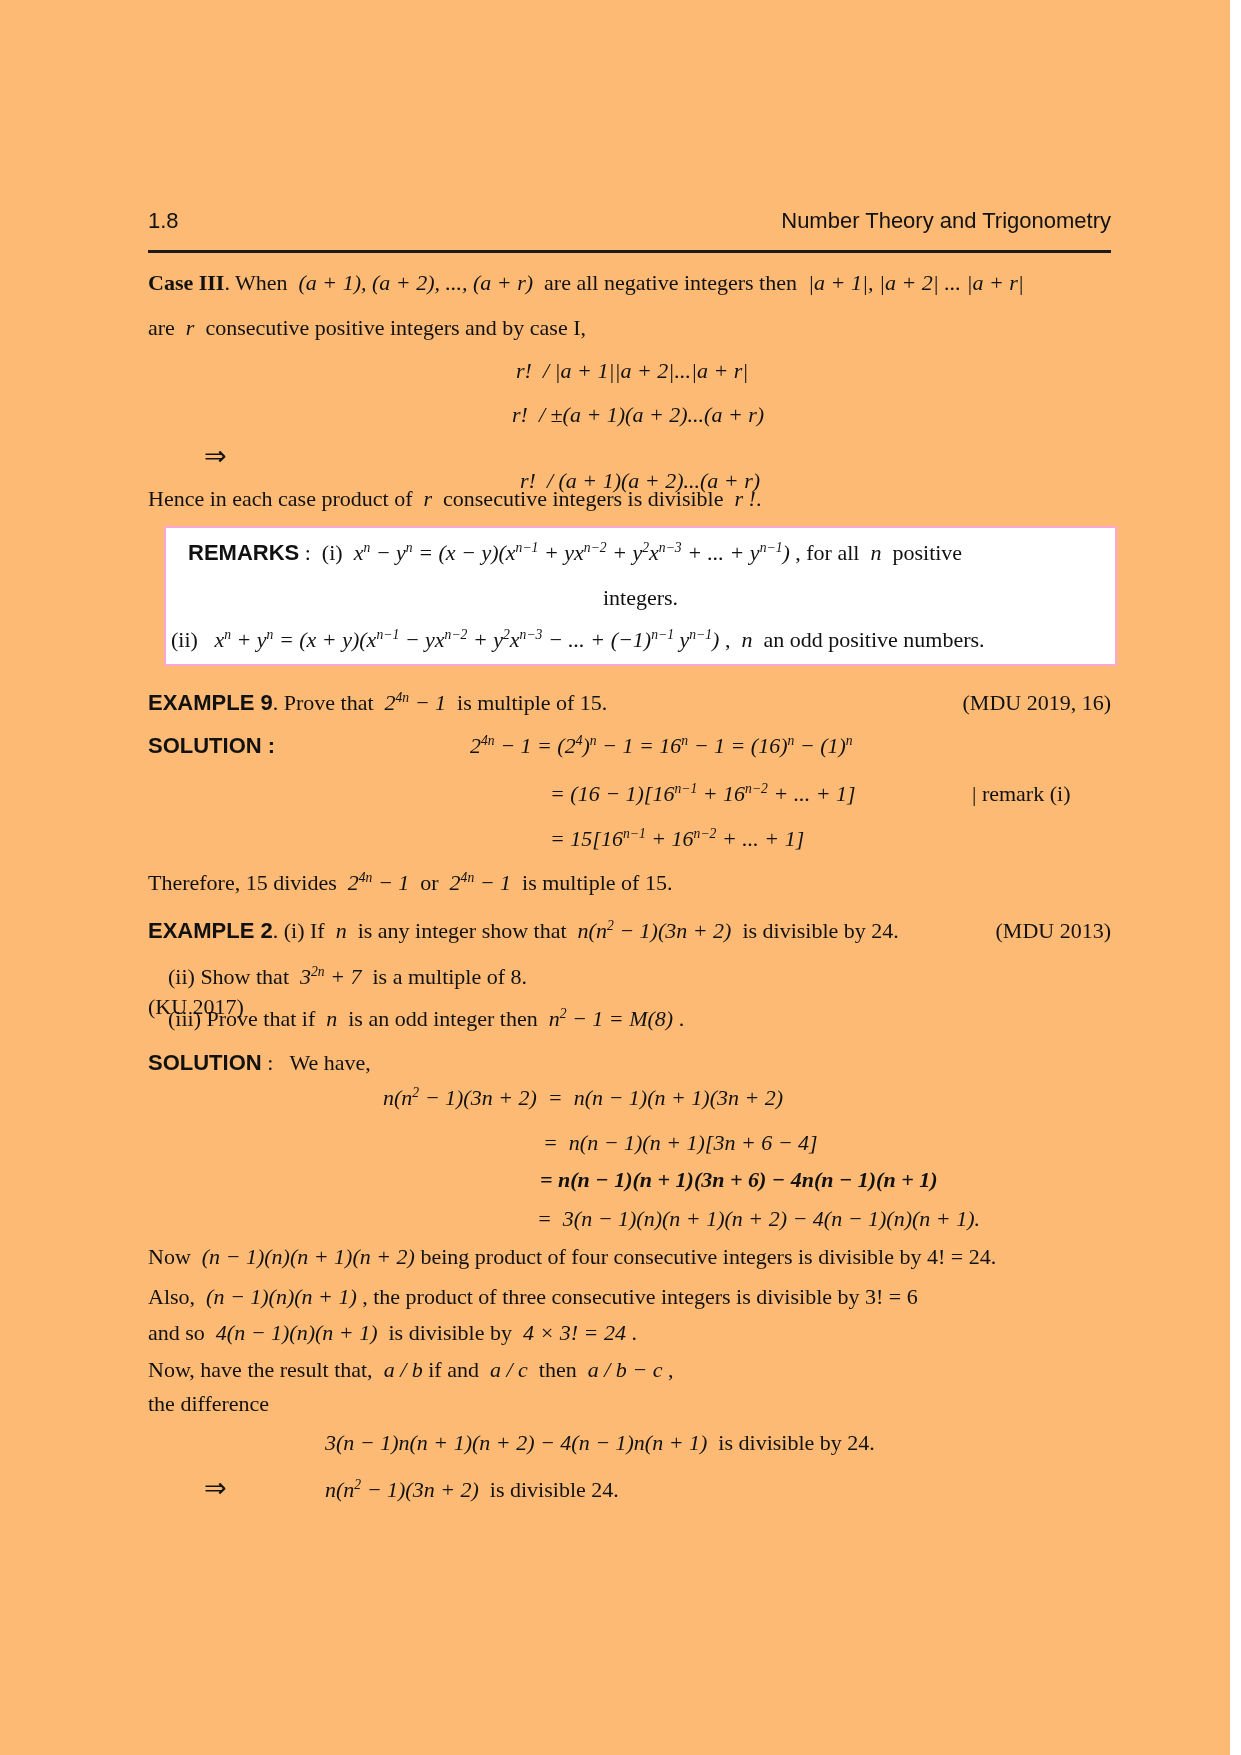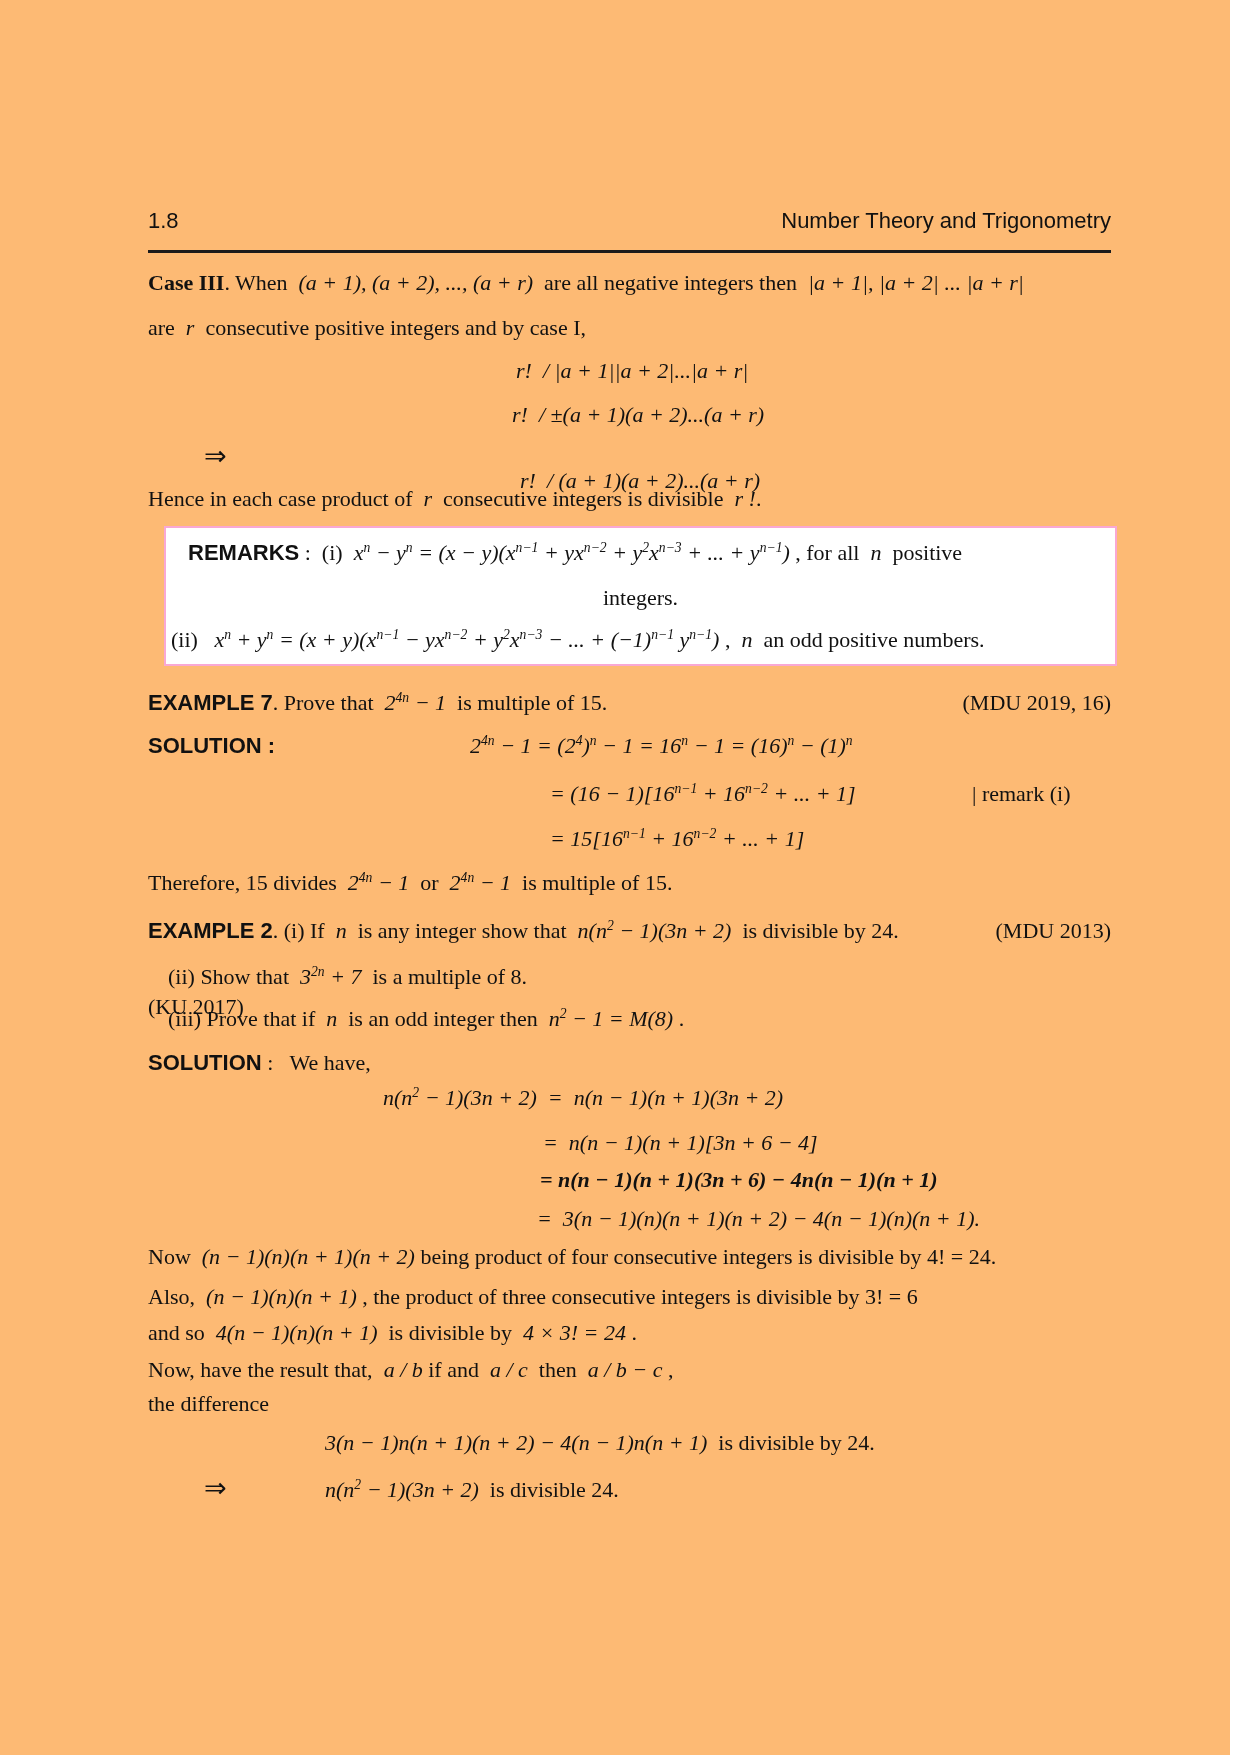--- a/index.html
+++ b/index.html
@@ -46,21 +46,21 @@
 
   <div class="abs line" style="left:148px;top:484px;"><span>Hence in each case product of  </span><span class="m">r</span><span>  consecutive integers is divisible  </span><span class="m">r !</span><span>.</span></div>
 
   <div class="box">
     <div class="boxline" style="left:22px;top:10px;"><span class="hd">REMARKS</span><span> :  (i)  </span><span class="m">x<sup>n</sup> − y<sup>n</sup> = (x − y)(x<sup>n−1</sup> + yx<sup>n−2</sup> + y<sup>2</sup>x<sup>n−3</sup> + ... + y<sup>n−1</sup>)</span><span> , for all  </span><span class="m">n</span><span>  positive</span></div>
     <div class="boxline center" style="top:55px;">integers.</div>
     <div class="boxline" style="left:5px;top:97px;"><span>(ii)   </span><span class="m">x<sup>n</sup> + y<sup>n</sup> = (x + y)(x<sup>n−1</sup> − yx<sup>n−2</sup> + y<sup>2</sup>x<sup>n−3</sup> − ... + (−1)<sup>n−1</sup> y<sup>n−1</sup>)</span><span> ,  </span><span class="m">n</span><span>  an odd positive numbers.</span></div>
   </div>
 
   <div class="row" style="top:688px;">
-    <span class="line"><span class="hd">EXAMPLE 7</span><span>. Prove that  </span><span class="m">2<sup>4n</sup> − 1</span><span>  is multiple of 15.</span></span>
+    <span class="line"><span class="hd">EXAMPLE 9</span><span>. Prove that  </span><span class="m">2<sup>4n</sup> − 1</span><span>  is multiple of 15.</span></span>
     <span class="line">(MDU 2019, 16)</span>
   </div>
 
   <div class="abs line" style="left:148px;top:731px;"><span class="hd">SOLUTION</span><span class="hd"> :</span></div>
   <div class="abs line m" style="left:470px;top:731px;">2<sup>4n</sup> − 1 = (2<sup>4</sup>)<sup>n</sup> − 1 = 16<sup>n</sup> − 1 = (16)<sup>n</sup> − (1)<sup>n</sup></div>
 
   <div class="abs line m" style="left:550px;top:779px;">= (16 − 1)[16<sup>n−1</sup> + 16<sup>n−2</sup> + ... + 1]</div>
   <div class="abs line" style="left:972px;top:779px;">| remark (i)</div>
   <div class="abs line m" style="left:550px;top:824px;">= 15[16<sup>n−1</sup> + 16<sup>n−2</sup> + ... + 1]</div>
 

